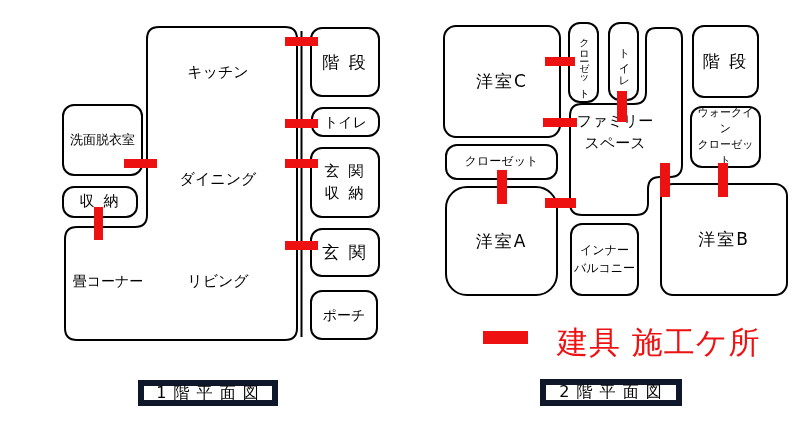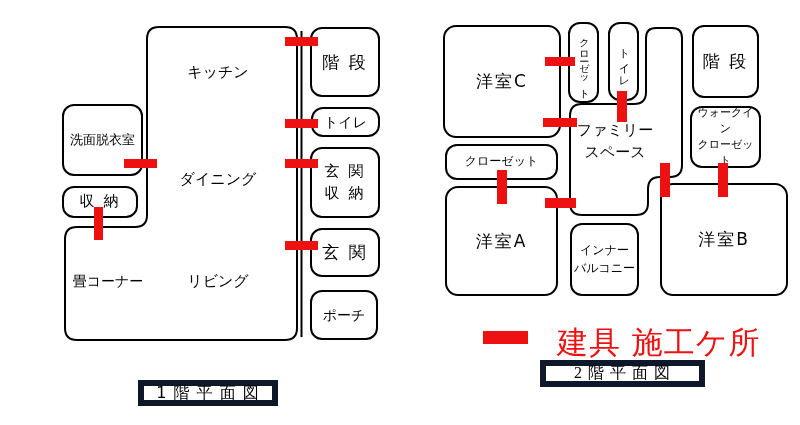--- a/index.html
+++ b/index.html
@@ -92,28 +92,28 @@
 
   <div class="room" style="left:692px;top:25px;width:67px;height:73px;">
     <span class="t17">階 段</span>
     </div>
 
   <div class="room" style="left:690px;top:106px;width:71px;height:62px;">
     <span class="t11">ウォークイン
 クローゼット</span>
     </div>
 
-  <div class="flabel t15" style="left:560px;top:114px;width:110px;height:54px;">ファミリー
+  <div class="flabel t15" style="left:560px;top:105px;width:110px;height:54px;">ファミリー
 スペース</div>
 
   <div class="room" style="left:445px;top:144px;width:113px;height:36px;">
     <span class="t12">クローゼット</span>
     </div>
 
-  <div class="room" style="left:445px;top:186px;width:113px;height:110px;border-radius:13px;justify-content:center;">
+  <div class="room" style="left:445px;top:186px;width:113px;height:110px;border-radius:22px;justify-content:center;">
     <span class="t17">洋室A</span>
     </div>
 
   <div class="room" style="left:570px;top:223px;width:69px;height:73px;">
     <span class="t12">インナー
 バルコニー</span>
     </div>
 
   <div class="room" style="left:660px;top:183px;width:128px;height:113px;border-radius:13px;">
     <span class="t17">洋室B</span>
@@ -131,15 +131,15 @@
   <div class="marker" style="left: 617px; top: 91px; width: 10px; height: 31px; background: rgb(238, 17, 17);"></div>
   <div class="marker" style="left: 497px; top: 170px; width: 10px; height: 34px; background: rgb(238, 17, 17);"></div>
   <div class="marker" style="left: 545px; top: 198px; width: 31px; height: 10px; background: rgb(238, 17, 17);"></div>
   <div class="marker" style="left: 660px; top: 163px; width: 10px; height: 34px; background: rgb(238, 17, 17);"></div>
   <div class="marker" style="left: 718px; top: 163px; width: 10px; height: 34px; background: rgb(238, 17, 17);"></div>
 
   <div class="legend-bar" style="left: 483px; top: 331px; width: 45px; height: 13px; background: rgb(238, 17, 17);"></div>
   <div class="legend-text" style="left: 557px; top: 322px; color: rgb(238, 17, 17);">建具 施工ケ所</div>
 
   <div class="caption" style="left:138px;top:380px;width:140px;height:26px;">1 階 平 面 図</div>
-  <div class="caption" style="left:540px;top:360px;width:165px;height:27px;font-family:Liberation Serif, serif;">2 階 平 面 図</div>
+  <div class="caption" style="left:540px;top:379px;width:142px;height:27px;">2 階 平 面 図</div>
 
 </div>
 
 </body></html>

